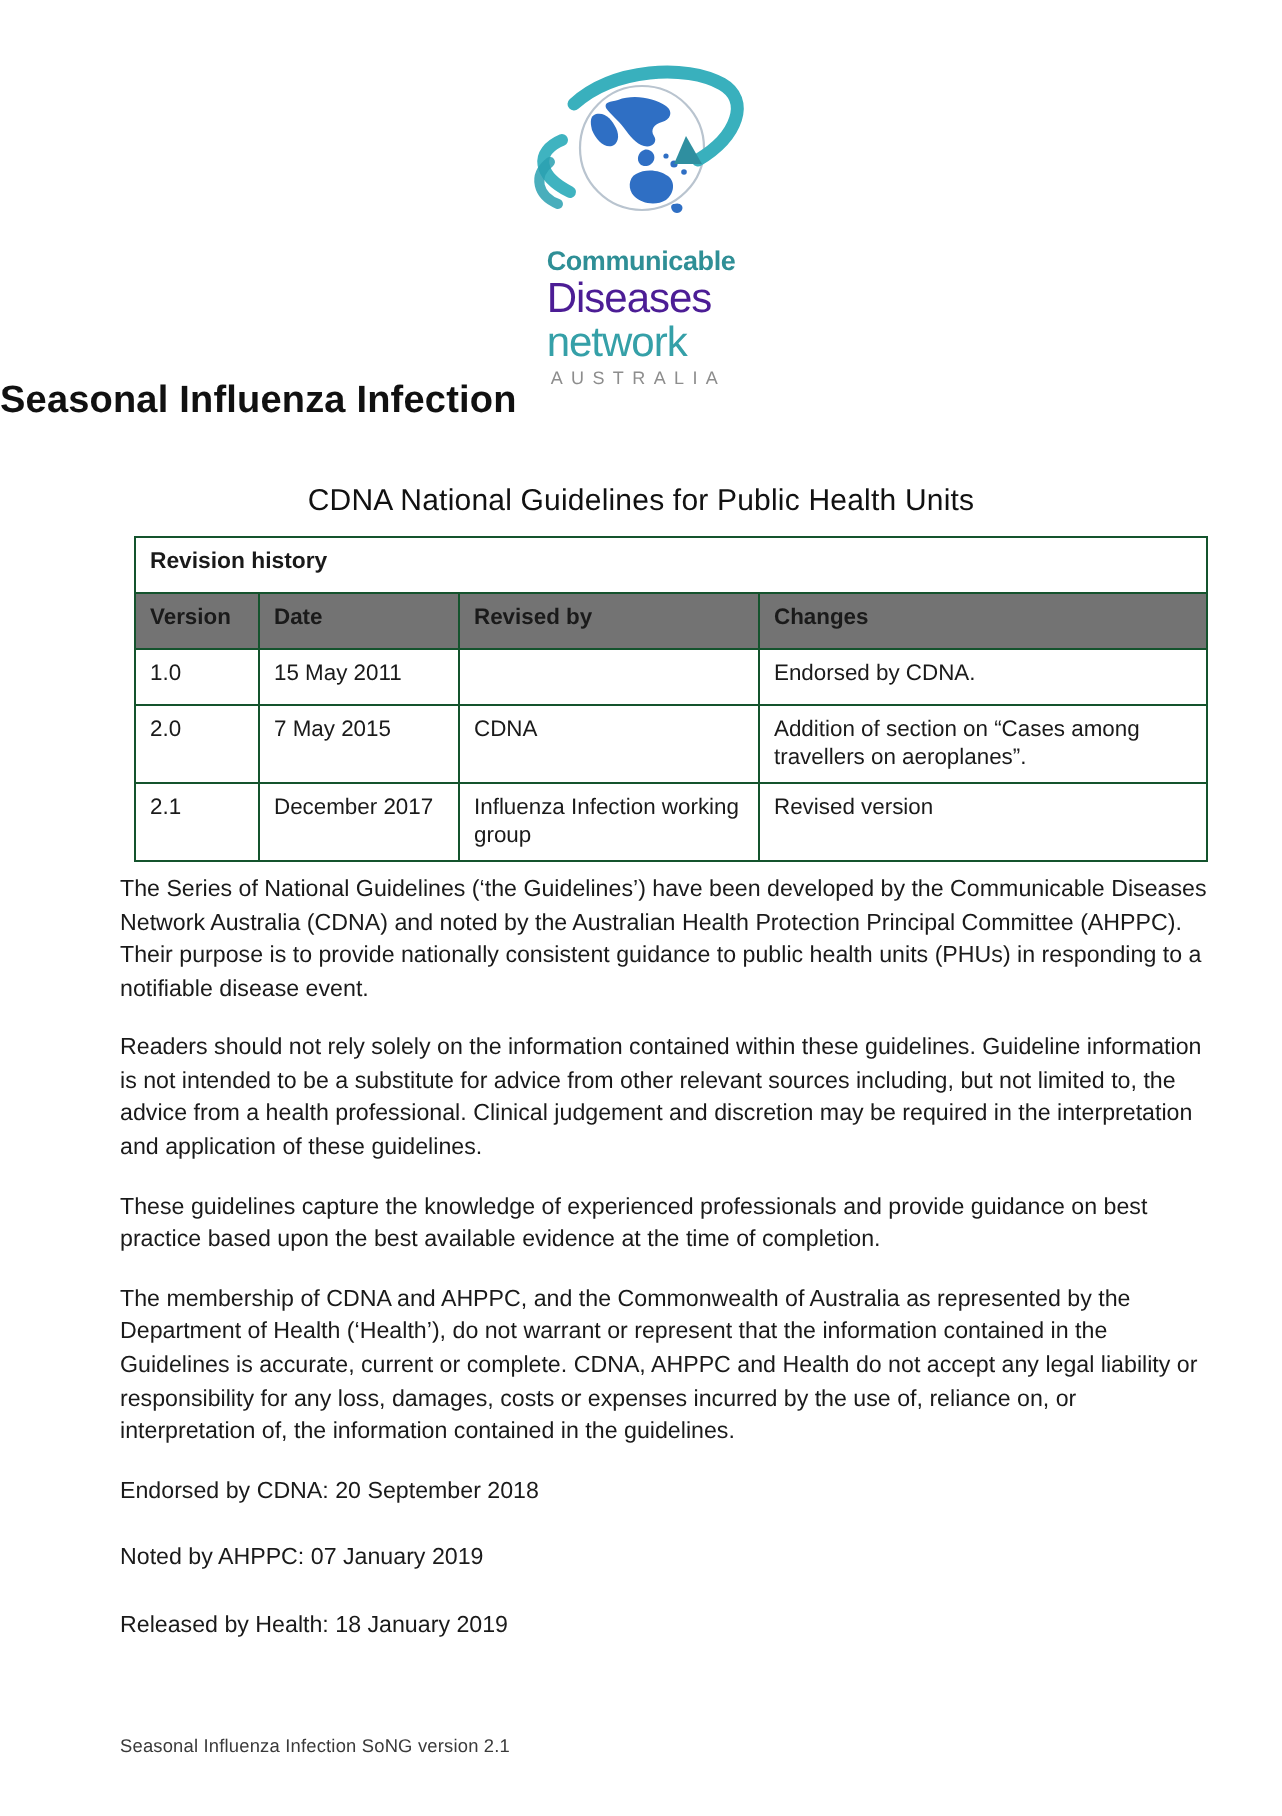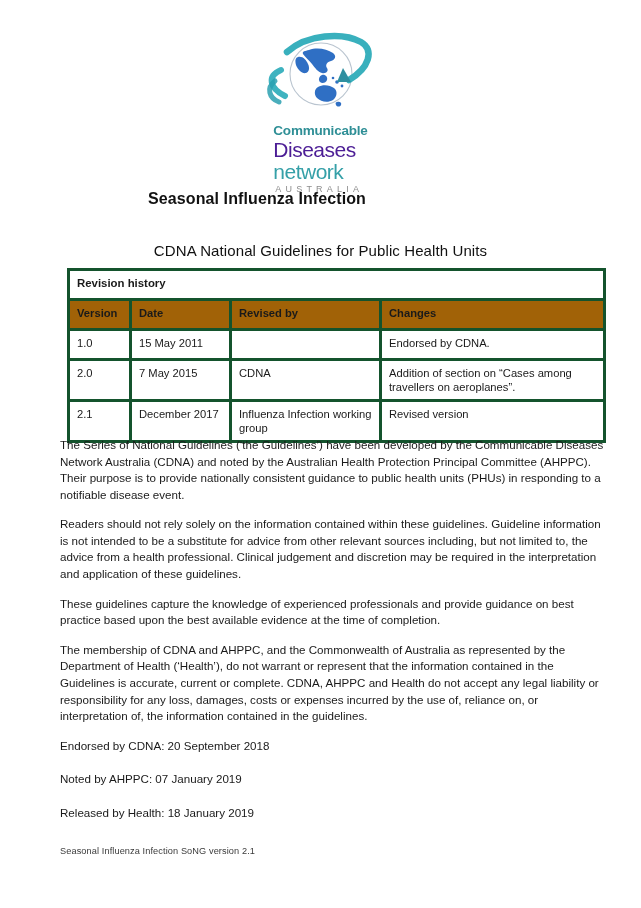--- a/index.html
+++ b/index.html
@@ -71,22 +71,21 @@
     margin-top: 3px;
     padding-left: 2px;
   }
 
   
   .doc-title {
     position: absolute;
     top: 190px;
     left: 0;
     width: 514px;
-    text-align: center;
-    font-size: 16px;
+    font-size: 19px;
     font-weight: bold;
     color: #111;
     letter-spacing: 0.1px;
   }
   .doc-subtitle {
     position: absolute;
     top: 212px;
     left: 0;
     width: 641px;
     text-align: center;
@@ -101,36 +100,36 @@
   .rev-table {
     position: absolute;
     top: 268px;
     left: 67px;
     width: 536px;
     border-collapse: collapse;
     table-layout: fixed;
     font-size: 11.2px;
   }
   .rev-table td, .rev-table th {
-    border: 3px solid #14532d;
+    border: 1px solid #14532d;
     padding: 5px 6px 5px 7px;
     vertical-align: top;
     text-align: left;
     font-weight: normal;
     line-height: 1.25;
   }
   .rev-table .title-cell {
     font-weight: bold;
     background: #ffffff;
     height: 17px;
     font-size: 11.4px;
   }
   .rev-table .hdr td {
     font-weight: bold;
-    background: #a16207;
+    background: #737373;
     height: 17px;
   }
   .rev-table .body-row td {
     background: #ffffff;
   }
   .col-version { width: 62px; }
   .col-date    { width: 100px; }
   .col-revised { width: 150px; }
   .col-changes { width: 224px; }
   .r1 td { height: 17px; }
@@ -155,21 +154,21 @@
   .notice-line {
     margin: 0 0 17px 0 !important;
   }
   .notice-list {
     margin-top: 4px;
   }
 
   
   .footer {
     position: absolute;
-    top: 846px;
+    top: 868px;
     left: 60px;
     font-size: 9.2px;
     color: #3a3a3a;
     letter-spacing: 0.1px;
   }
 </style>
 </head>
 <body>
 
 <div class="page">

